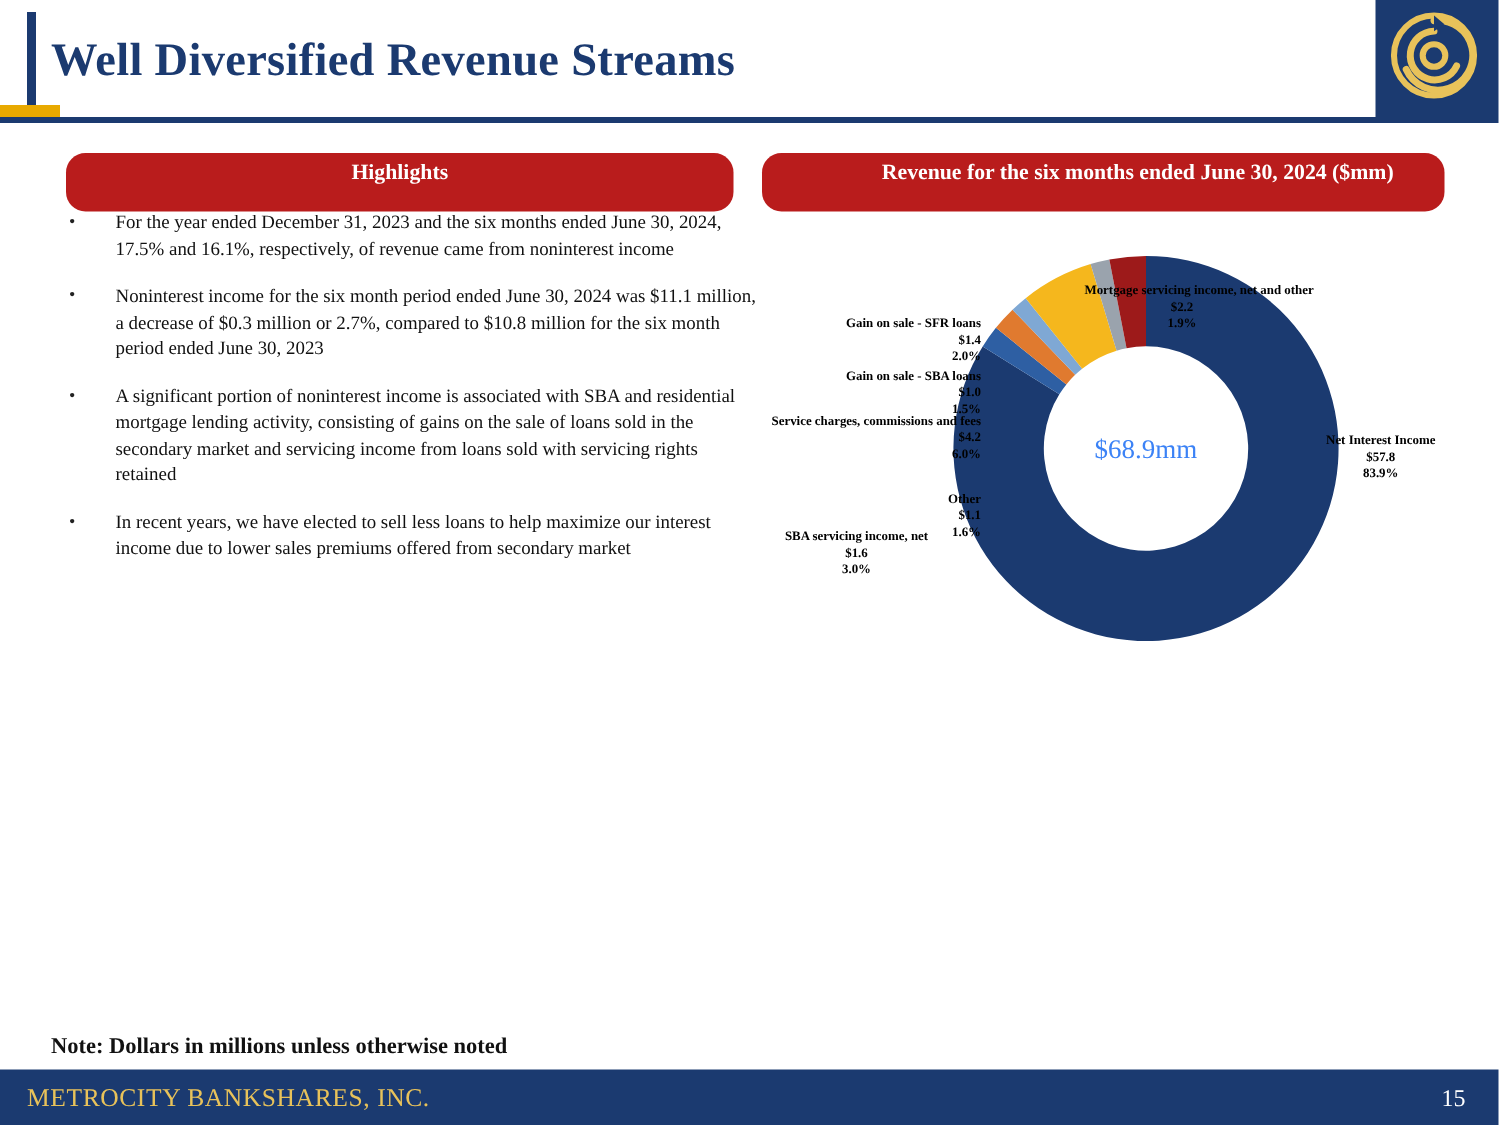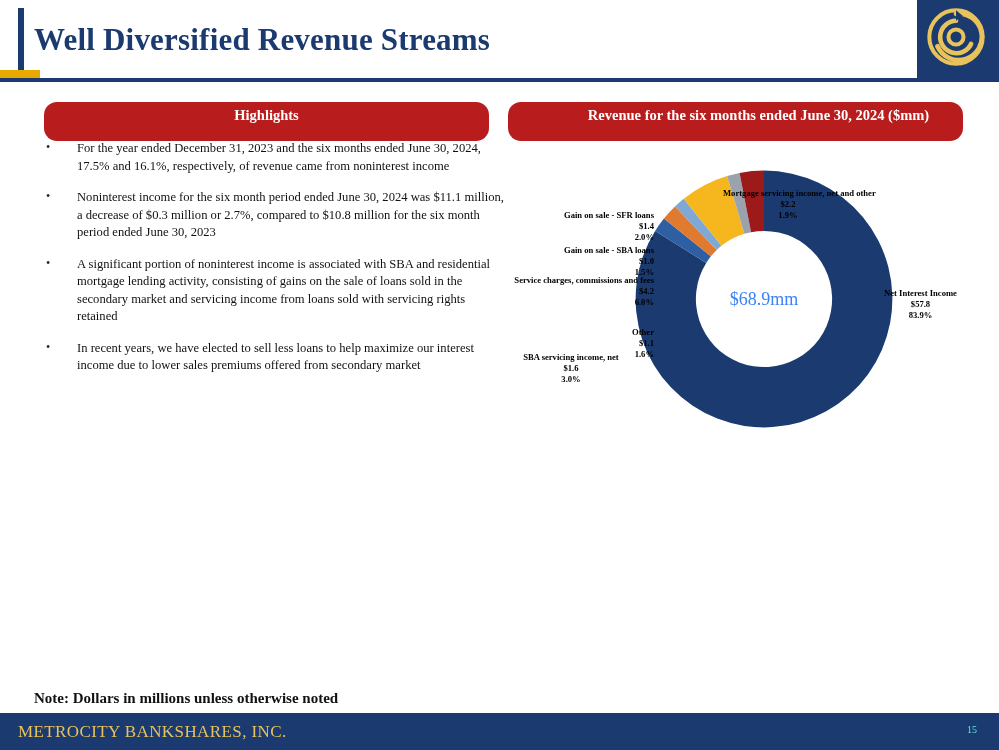--- a/index.html
+++ b/index.html
@@ -157,22 +157,22 @@
     position: absolute;
     left: 18px; top: 9px;
     font-size: 17px;
     color: #e8c25a;
     font-family: "Liberation Serif", serif;
     letter-spacing: 0.4px;
   }
   .footer-page {
     position: absolute;
     right: 22px; top: 11px;
-    font-size: 10px;
-    color: #5eead4;
+    font-size: 16px;
+    color: #ffffff;
     font-family: "Liberation Serif", serif;
   }
 </style>
 </head>
 <body>
 
 <div class="header">
   <div class="header-rule-left"></div>
   <div class="header-accent"></div>
   <div class="page-title">Well Diversified Revenue Streams</div>

